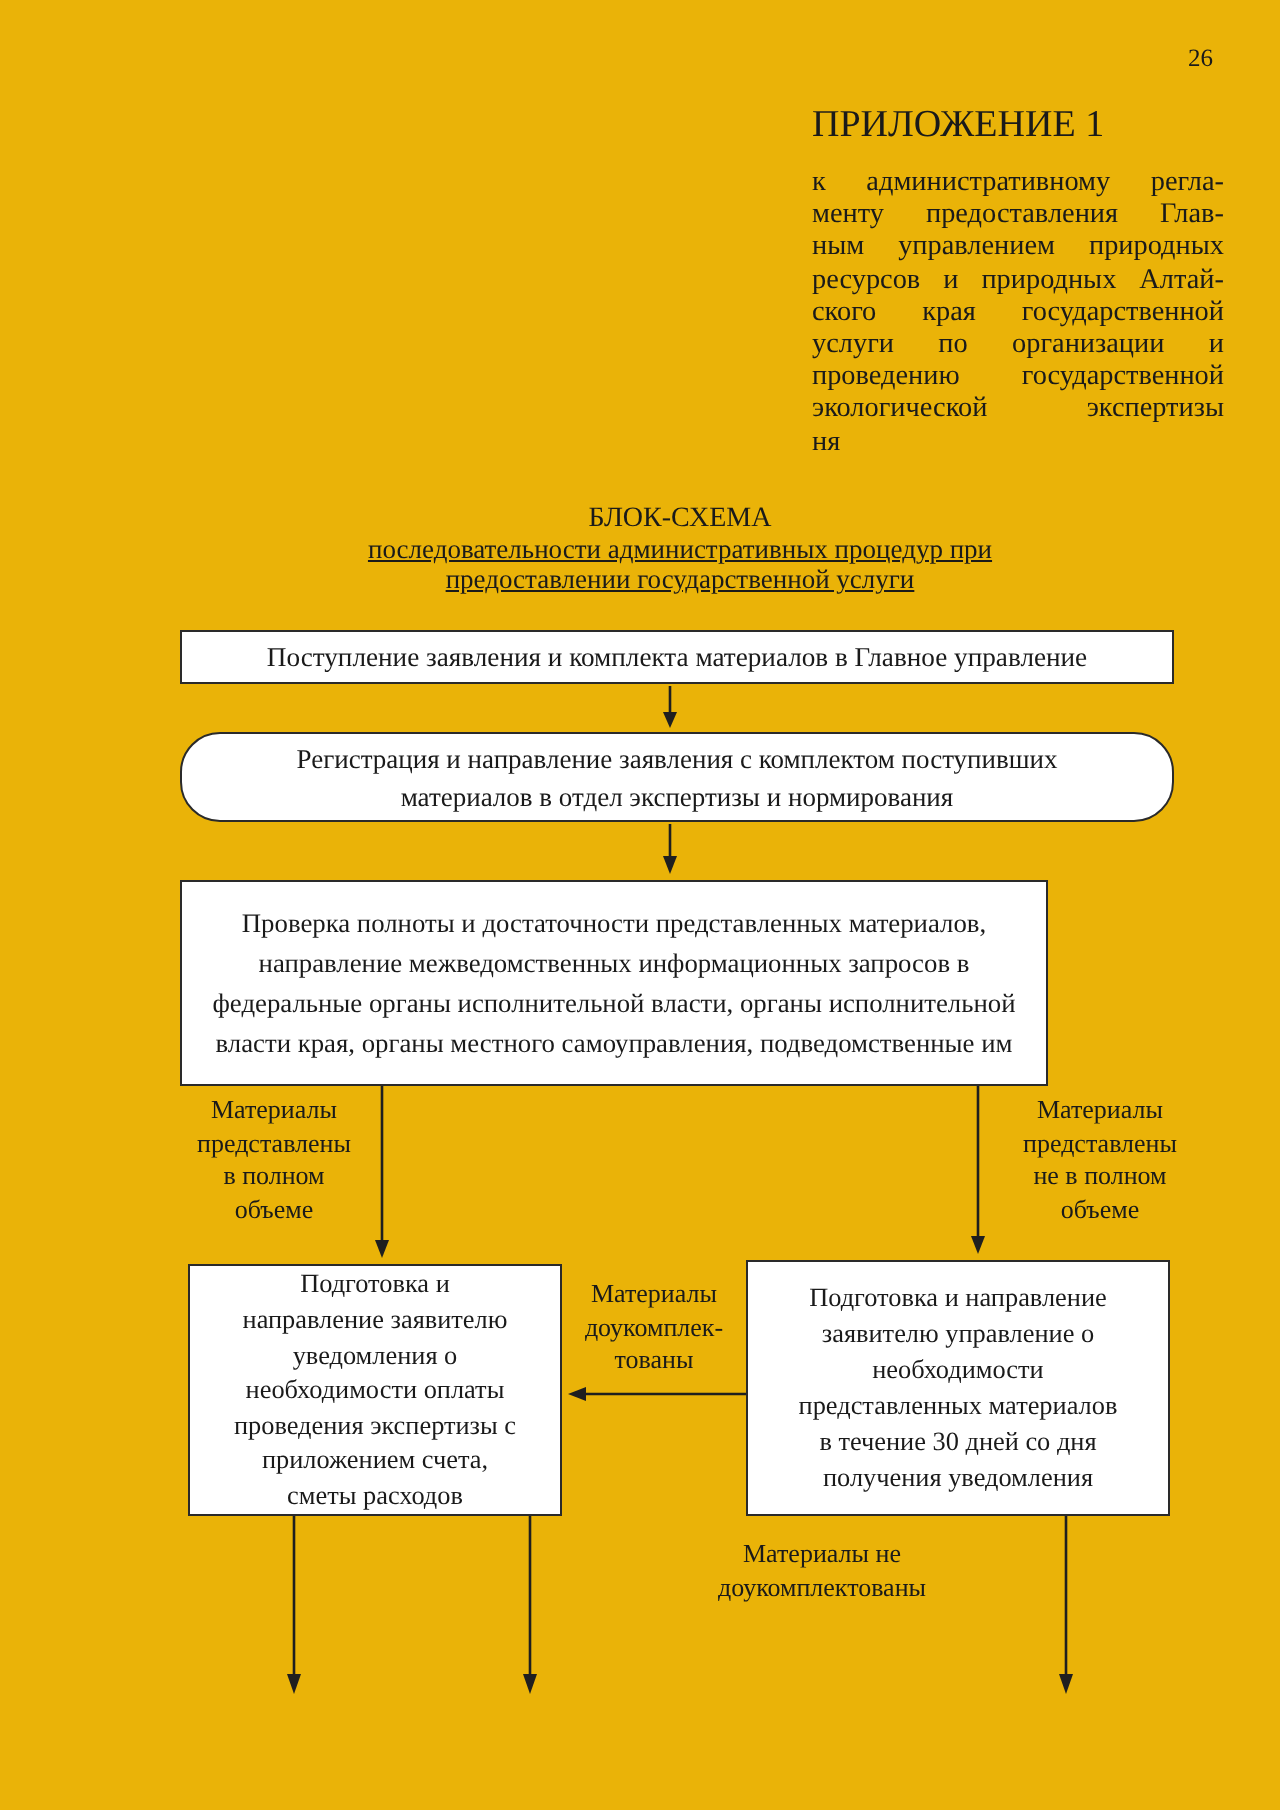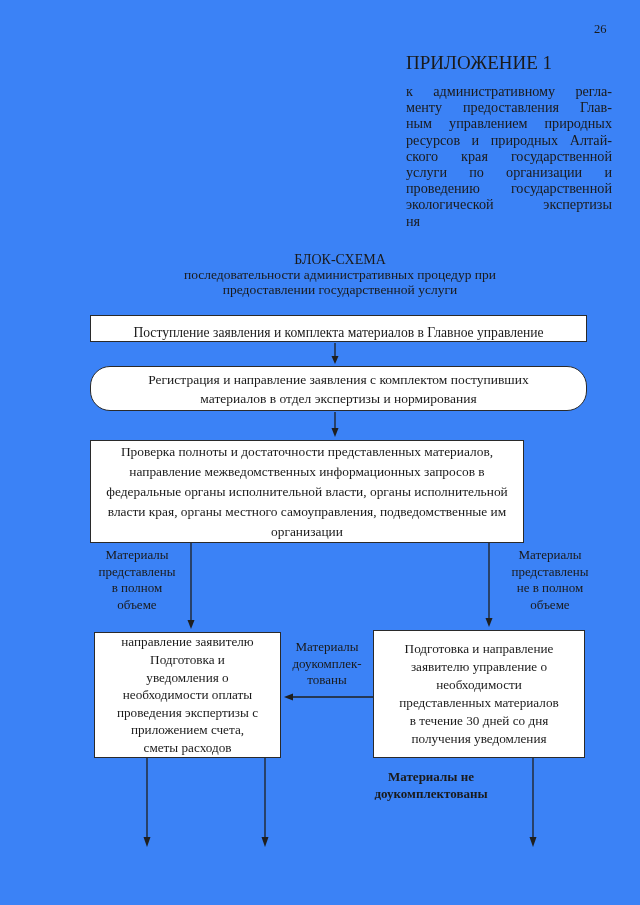--- a/index.html
+++ b/index.html
@@ -1,47 +1,47 @@
 <!DOCTYPE html>
 <html lang="ru"><head>
 <meta charset="utf-8">
 <style>
   html,body{margin:0;padding:0;background:#ffffff;}
   .page{
-    position:relative;width:640px;height:905px;background:#3b82f6;
+    position:relative;width:640px;height:905px;background:#eab308;
     font-family:"Liberation Serif", serif;color:#1a1a1a;overflow:hidden;
   }
   .page-number{position:absolute;left:594px;top:22px;font-size:12.5px;}
   .header-block{position:absolute;left:406px;top:52px;width:206px;}
   .appendix-title{font-size:19px;margin-bottom:9px;}
   .jline{font-size:14.2px;line-height:16.2px;text-align:justify;text-align-last:justify;}
   .jline.last{text-align-last:left;}
   .title-block{position:absolute;left:110px;top:252px;width:460px;text-align:center;}
   .title-main{font-size:14px;line-height:15px;}
-  .title-sub{font-size:13.5px;line-height:15px;}
+  .title-sub{font-size:13.5px;line-height:15px;text-decoration:underline;}
   .box{
     position:absolute;border:1px solid #2a2a2a;box-sizing:border-box;
     display:flex;flex-direction:column;justify-content:center;
     text-align:center;background:#ffffff;z-index:1;
   }
   .box .ln{white-space:nowrap;}
-  .box1{left:90px;top:315px;width:497px;height:27px;font-size:13.6px;justify-content:flex-end;}
+  .box1{left:90px;top:315px;width:497px;height:27px;font-size:13.6px;}
   .box2{left:90px;top:366px;width:497px;height:45px;font-size:13.5px;border-radius:20px;}
   .box2 .ln{line-height:19px;}
   .box3{left:90px;top:440px;width:434px;height:103px;font-size:13.4px;}
   .box3 .ln{line-height:20px;}
   .boxL{left:94px;top:632px;width:187px;height:126px;font-size:13.2px;}
   .boxL .ln{line-height:17.6px;}
   .boxR{left:373px;top:630px;width:212px;height:128px;font-size:13.2px;}
   .boxR .ln{line-height:18px;}
   .flow-label{position:absolute;text-align:center;font-size:13px;line-height:16.6px;z-index:2;}
   .lbl-left{left:84px;top:547px;width:106px;}
   .lbl-right{left:498px;top:547px;width:104px;}
   .lbl-completed{left:283px;top:639px;width:88px;}
-  .lbl-notcompleted{left:372px;top:769px;width:118px;font-weight:bold;}
+  .lbl-notcompleted{left:352px;top:769px;width:118px;}
   svg.arrows{position:absolute;left:0;top:0;width:640px;height:905px;z-index:5;pointer-events:none;}
   svg.arrows line{stroke:#1f1f1f;stroke-width:1.3;}
   svg.arrows polygon{fill:#1f1f1f;stroke:none;}
 </style>
 </head>
 <body>
 
 <div class="page">
 
   <div class="page-number">26</div>
@@ -74,40 +74,39 @@
   <div class="box box2">
     <div class="ln">Регистрация и направление заявления с комплектом поступивших</div>
     <div class="ln">материалов в отдел экспертизы и нормирования</div>
   </div>
 
   <div class="box box3">
     <div class="ln">Проверка полноты и достаточности представленных материалов,</div>
     <div class="ln">направление межведомственных информационных запросов в</div>
     <div class="ln">федеральные органы исполнительной власти, органы исполнительной</div>
     <div class="ln">власти края, органы местного самоуправления, подведомственные им</div>
-    <div class="ln">организации</div>
   </div>
 
   <div class="flow-label lbl-left">
     <div>Материалы</div>
     <div>представлены</div>
     <div>в полном</div>
     <div>объеме</div>
   </div>
 
   <div class="flow-label lbl-right">
     <div>Материалы</div>
     <div>представлены</div>
     <div>не в полном</div>
     <div>объеме</div>
   </div>
 
   <div class="box boxL">
+    <div class="ln">Подготовка и</div>
     <div class="ln">направление заявителю</div>
-    <div class="ln">Подготовка и</div>
     <div class="ln">уведомления о</div>
     <div class="ln">необходимости оплаты</div>
     <div class="ln">проведения экспертизы с</div>
     <div class="ln">приложением счета,</div>
     <div class="ln">сметы расходов</div>
   </div>
 
   <div class="flow-label lbl-completed">
     <div>Материалы</div>
     <div>доукомплек-</div>

